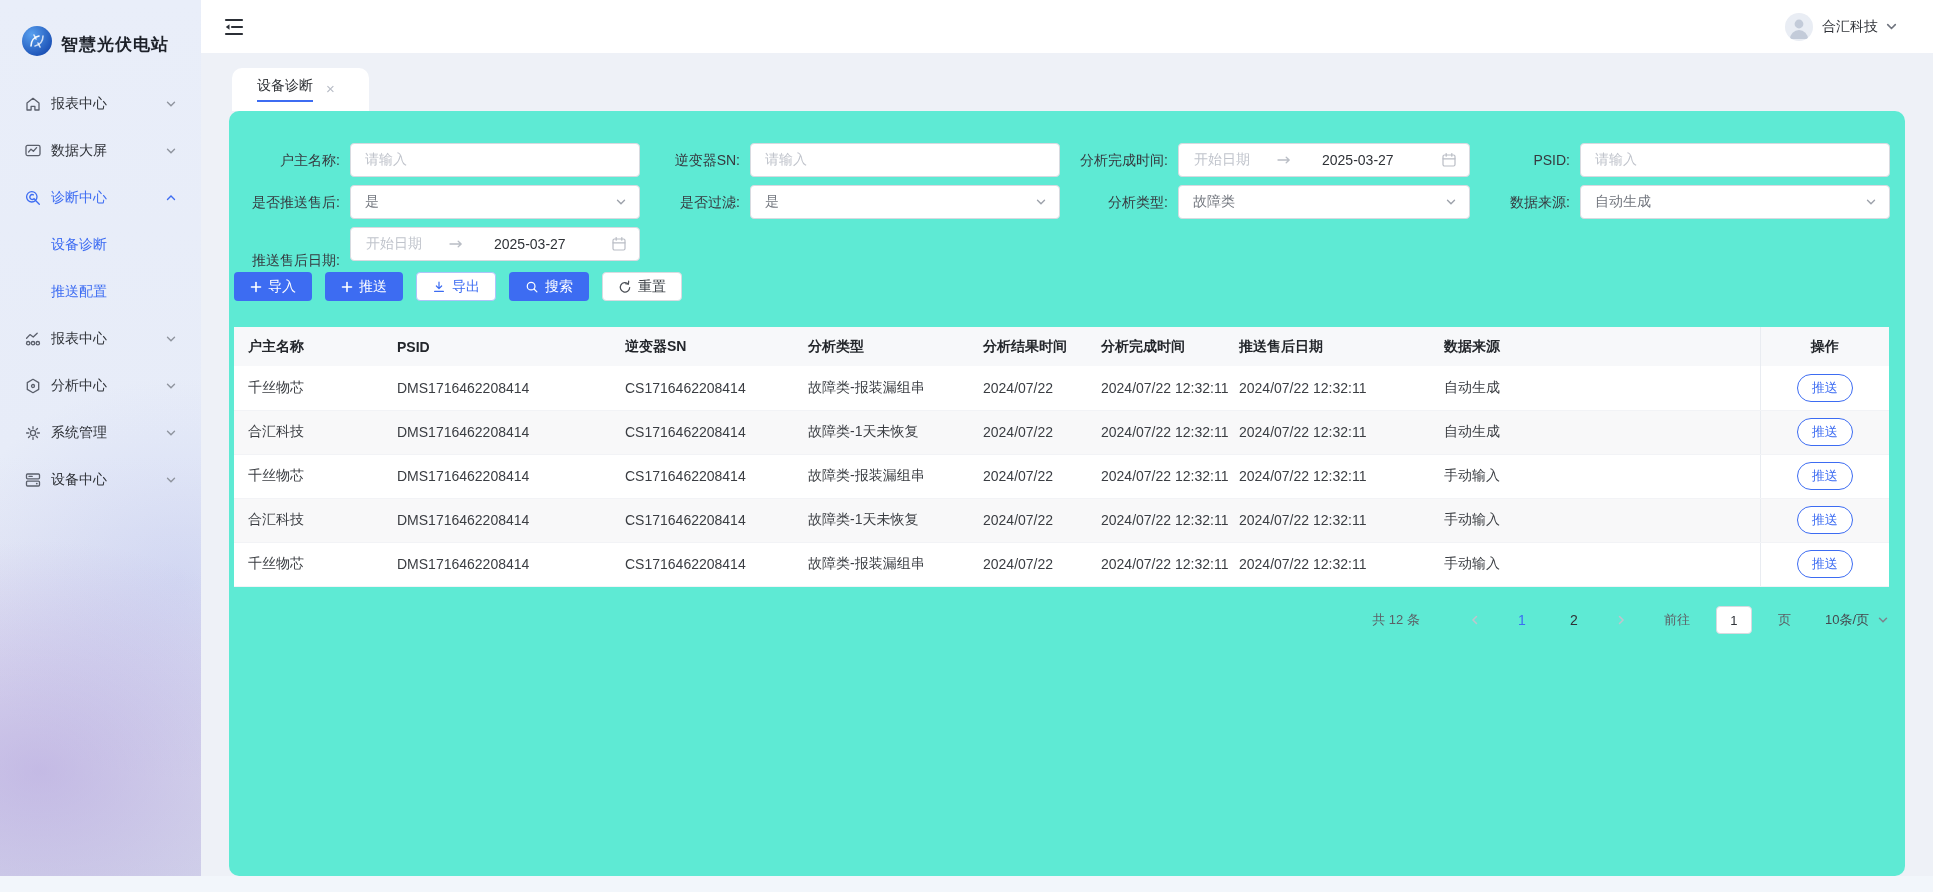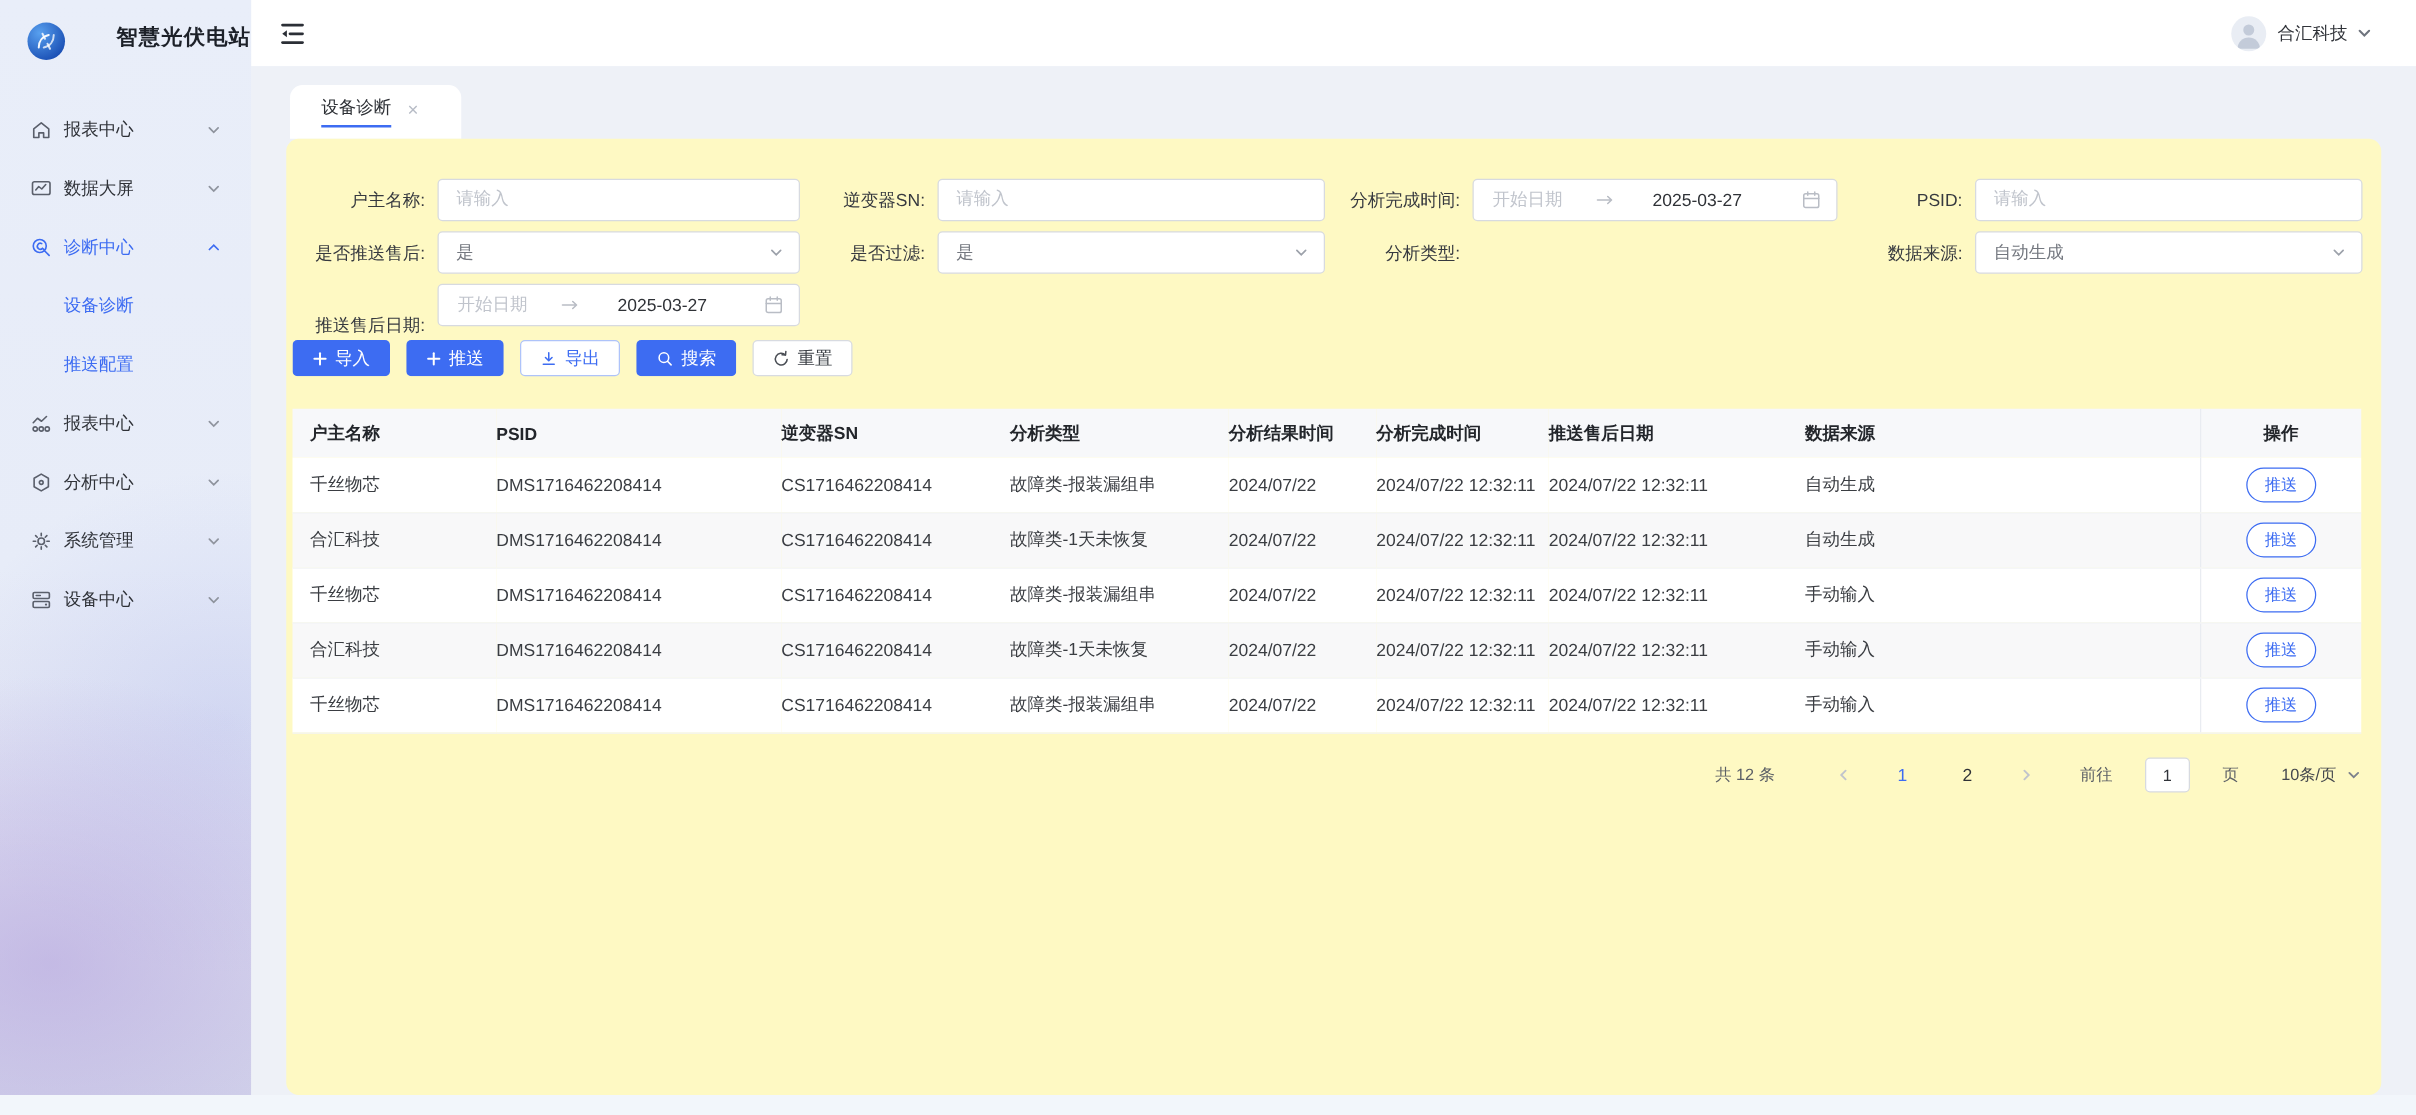--- a/index.html
+++ b/index.html
@@ -7,21 +7,21 @@
   body { font-family:"Liberation Sans","DejaVu Sans",sans-serif; }
   #app { position:relative; width:1933px; height:892px; background:#eef1f7; overflow:hidden; }
 
   
   .sidebar { position:absolute; left:0; top:0; width:201px; height:876px;
     background:
       radial-gradient(430px 320px at 20% 88%, rgba(174,152,218,.50), rgba(174,152,218,0) 72%),
       radial-gradient(320px 280px at 90% 66%, rgba(150,162,232,.22), rgba(150,162,232,0) 72%),
       linear-gradient(180deg,#e9eef9 0%, #e7ecf8 52%, #dfe1f2 76%, #d5d8ec 100%);
   }
-  .logo-row { position:absolute; left:0; top:18px; width:100%; height:38px; display:flex; align-items:flex-start;gap:32px; }
+  .logo-row { position:absolute; left:0; top:18px; width:100%; height:38px; display:flex; align-items:flex-end; }
   .logo-badge { width:30px; height:30px; margin-left:22px; border-radius:50%;
     background:radial-gradient(circle at 32% 28%, #58a0ef, #1b50b5 78%); position:relative; flex:none; }
   .logo-badge svg { position:absolute; left:0; top:0; }
   .logo-text { margin-left:9px; font-size:17px; font-weight:bold; color:#1d2129; letter-spacing:1px; }
   .menu { position:absolute; left:0; top:80px; width:100%; }
   .mitem { position:relative; height:47px; display:flex; align-items:center; padding-left:24px; cursor:pointer; }
   .mitem .micon { width:18px; height:18px; flex:none; color:#5a5f6b; }
   .mitem .mlabel { margin-left:9px; font-size:14px; color:#2f3238; }
   .mitem .mchev { position:absolute; right:24px; top:18px; color:#8f949e; }
   .mitem.blue .micon, .mitem.blue .mlabel, .mitem.blue .mchev { color:#3d6cf2; }
@@ -35,21 +35,21 @@
   .avatar { width:28px; height:28px; border-radius:50%; background:#e9edf4; position:relative; overflow:hidden; flex:none; }
   .user-name { margin-left:9px; font-size:14px; color:#303339; }
   .user-chev { margin-left:7px; color:#6f747e; }
 
   
   .workspace { position:absolute; left:201px; top:53px; width:1732px; height:823px; background:#eef1f7; }
   .tab { position:absolute; left:31px; top:15px; width:137px; height:43px; background:#ffffff;
     border-radius:10px 10px 0 0; display:flex; align-items:center; padding-left:25px; cursor:pointer; }
   .tab-label { font-size:14px; color:#2d3035; padding-bottom:5px; border-bottom:2px solid #3d6cf2; }
   .tab-close { margin-left:13px; margin-top:-3px; font-size:15px; color:#b7bcc6; cursor:pointer; }
-  .panel { position:absolute; left:28px; top:58px; width:1676px; height:765px; background:#fef9c3; border-radius:10px;padding-left:28px; }
+  .panel { position:absolute; left:28px; top:58px; width:1676px; height:765px; background:#5eead4; border-radius:10px;padding-left:28px; }
 
   
   .flabel { position:absolute; height:34px; line-height:34px; font-size:14px; color:#36393f; text-align:right; white-space:nowrap; }
   .fbox { position:absolute; height:34px; border:1px solid #d7dae0; border-radius:4px; background:#fff;
     display:flex; align-items:center; font-size:14px; }
   .fbox input { border:none; outline:none; width:100%; height:100%; padding:0 14px; font-size:14px;
     color:#303339; background:transparent; font-family:Liberation Mono, monospace; }
   .fbox input::placeholder { color:#c0c4cc; }
   .fselect { justify-content:space-between; padding:0 12px 0 14px; cursor:pointer; }
   .fselect .fvalue { color:#73777f; }
@@ -265,20 +265,26 @@
           </svg>
       </div>
       <div class="flabel" style="left:380px;top:74px;width:131px;">是否过滤:</div>
       <div class="fbox fselect" style="left:521px;top:74px;width:310px;">
         <span class="fvalue">是</span>
         <svg class="schev icon" width="12" height="12" viewBox="0 0 12 12" fill="none" stroke="currentColor" stroke-width="1.4" stroke-linecap="round">
             <polyline points="2.5,4.3 6,7.8 9.5,4.3"></polyline>
           </svg>
       </div>
       <div class="flabel" style="left:800px;top:74px;width:139px;">分析类型:</div>
+      <div class="fbox fselect" style="left:949px;top:74px;width:292px;">
+        <span class="fvalue">故障类</span>
+        <svg class="schev icon" width="12" height="12" viewBox="0 0 12 12" fill="none" stroke="currentColor" stroke-width="1.4" stroke-linecap="round">
+            <polyline points="2.5,4.3 6,7.8 9.5,4.3"></polyline>
+          </svg>
+      </div>
       <div class="flabel" style="left:1210px;top:74px;width:131px;">数据来源:</div>
       <div class="fbox fselect" style="left:1351px;top:74px;width:310px;">
         <span class="fvalue">自动生成</span>
         <svg class="schev icon" width="12" height="12" viewBox="0 0 12 12" fill="none" stroke="currentColor" stroke-width="1.4" stroke-linecap="round">
             <polyline points="2.5,4.3 6,7.8 9.5,4.3"></polyline>
           </svg>
       </div>
 
       <div class="flabel" style="left:0;top:132px;width:111px;">推送售后日期:</div>
       <div class="fbox frange" style="left:121px;top:116px;width:290px;">

